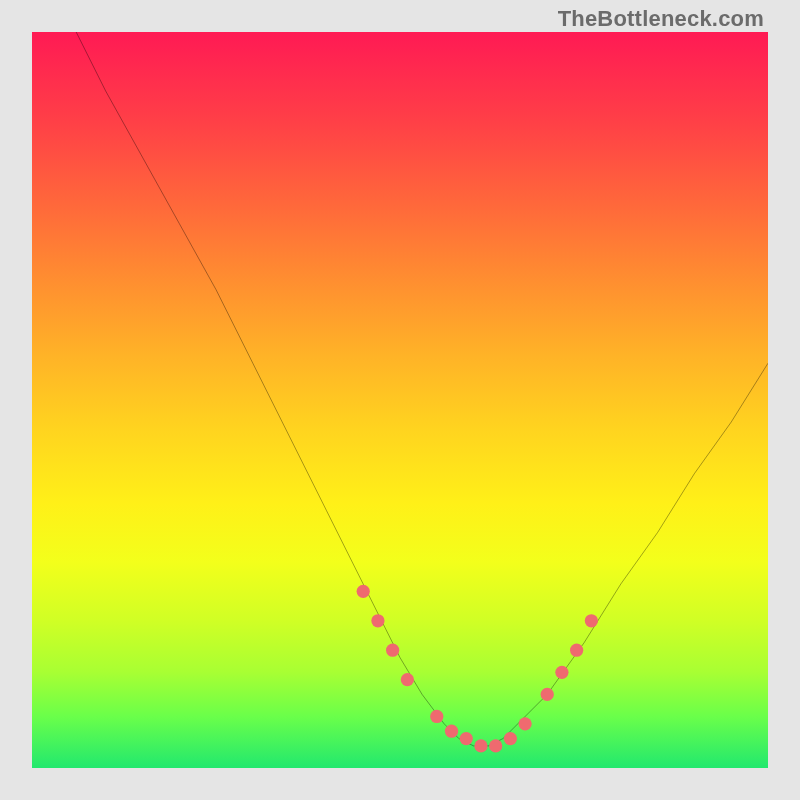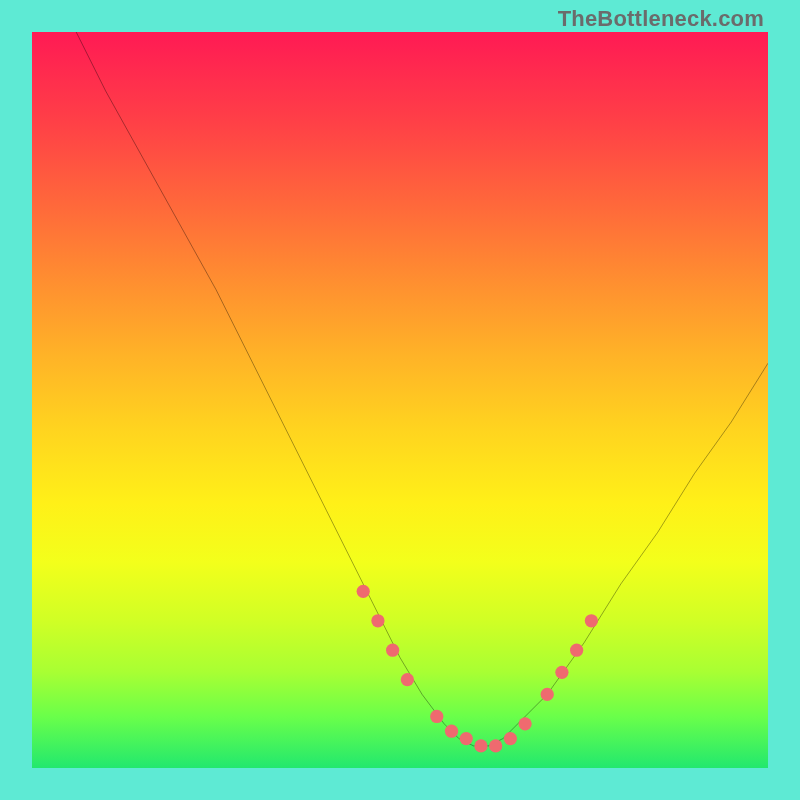--- a/index.html
+++ b/index.html
@@ -7,21 +7,21 @@
     padding: 0;
     width: 800px;
     height: 800px;
     background: #000;
     overflow: hidden;
   }
   .stage {
     position: relative;
     width: 800px;
     height: 800px;
-    background: #5eead4;
+    background: #e5e5e5;
   }
   .plot {
     position: absolute;
     left: 32px;
     top: 32px;
     width: 736px;
     height: 736px;
     background: linear-gradient(
       to bottom,
       #ff1a54 0%,

